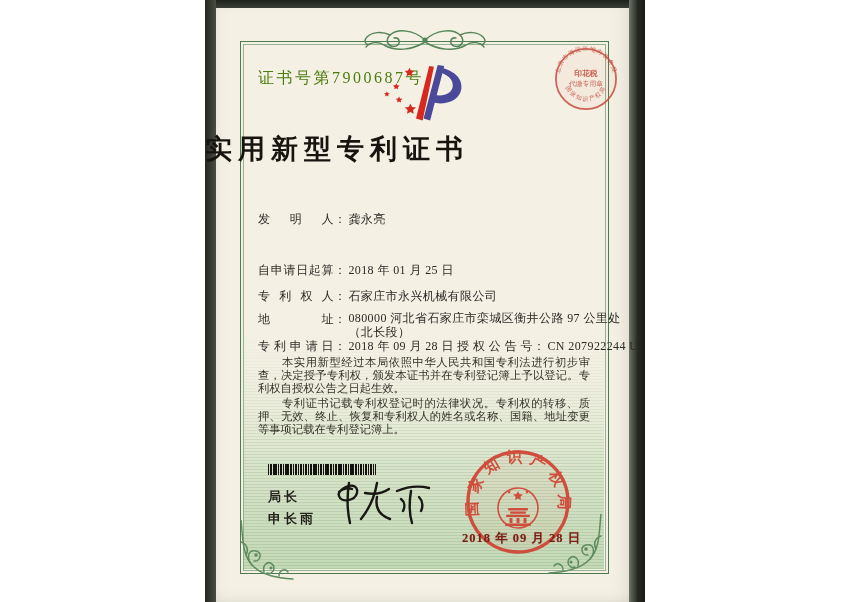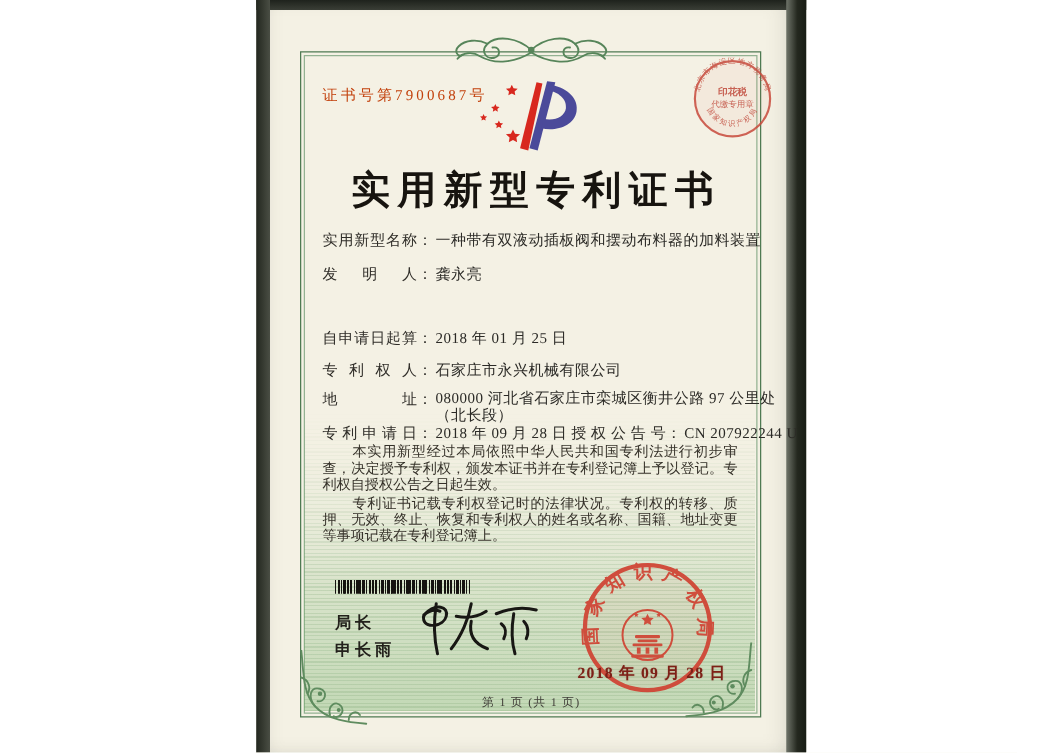--- a/index.html
+++ b/index.html
@@ -14,37 +14,37 @@
   
   .gborder{position:absolute;left:35px;top:41px;width:367px;height:531px;border:1.4px solid #4e7a52;}
   .gborder-inner{position:absolute;left:2px;top:2px;right:2px;bottom:2px;border:1px solid #93b292;}
   
   .wash{position:absolute;left:38px;top:330px;width:361px;height:239px;pointer-events:none;
     background:
       repeating-linear-gradient(0deg, rgba(105,155,100,.20) 0 1px, rgba(105,155,100,0) 1px 3px),
       linear-gradient(180deg, rgba(150,195,140,0) 0%, rgba(152,196,142,.22) 45%, rgba(128,182,118,.42) 100%);
     -webkit-mask-image:linear-gradient(180deg,transparent 0%,#000 55%,#000 100%);
     mask-image:linear-gradient(180deg,transparent 0%,#000 55%,#000 100%);}
-  .certno{position:absolute;left:53px;top:68px;font-size:12px;letter-spacing:2.5px;color:#c2410c;}
-  .title{position:absolute;left:0;top:131px;width:448px;text-align:center;font-size:31px;font-weight:700;
+  .certno{position:absolute;left:53px;top:68px;font-size:16px;letter-spacing:2.5px;color:#4d7c0f;}
+  .title{position:absolute;left:0;top:131px;width:448px;font-size:27px;font-weight:700;
     letter-spacing:6px;color:#17140f;}
   .row{position:absolute;left:53px;font-size:12px;color:#2f2d28;white-space:nowrap;letter-spacing:.4px;}
   .lbl{display:inline-block;width:76px;text-align:justify;text-align-last:justify;color:#2f2d28;}
   .colon{display:inline-block;margin-right:2px;}
   .val{color:#2b2a26;}
   .val-wrap{display:inline-block;vertical-align:top;white-space:normal;width:288px;line-height:14px;}
   .row2col .grp2{position:absolute;left:199px;top:0;}
   .paras{position:absolute;left:53px;top:356px;width:332px;}
   .paras p{margin:0 0 2px 0;text-indent:24px;text-align:justify;font-size:11.3px;line-height:12.9px;
     color:#353129;}
   .barcode{position:absolute;left:63px;top:464px;width:108px;height:11px;
     background:
       repeating-linear-gradient(90deg,#15130f 0 1px,transparent 1px 2px,#15130f 2px 4px,transparent 4px 5px),
       repeating-linear-gradient(90deg,transparent 0 6px,#15130f 6px 8px,transparent 8px 13px);}
-  .director{position:absolute;left:63px;top:487px;font-family:Liberation Serif, serif;
+  .director{position:absolute;left:63px;top:487px;font-family:Liberation Mono, monospace;
     font-weight:700;font-size:13px;color:#23211c;letter-spacing:3px;line-height:22px;}
   .signature{position:absolute;left:120px;top:476px;}
   .seal{position:absolute;left:258px;top:446px;opacity:.92;}
   .seal-date{position:absolute;left:257px;top:530px;font-size:12.5px;font-weight:700;color:#7d2017;
     letter-spacing:1px;white-space:nowrap;text-shadow:0 0 1px rgba(125,32,23,.4);}
   .taxstamp{position:absolute;left:348px;top:46px;opacity:.85;}
   .logo{position:absolute;left:177px;top:64px;}
   .flourish{position:absolute;left:153px;top:22px;}
   .corner-bl{position:absolute;left:28px;top:520px;}
   .corner-br{position:absolute;left:342px;top:514px;transform:scaleX(-1);}
@@ -127,23 +127,20 @@
       </text>
       <text font-size="6" fill="#c0483a" letter-spacing="1.5">
         <textPath href="#taxBot" startOffset="50%" text-anchor="middle">国家知识产权局</textPath>
       </text>
       <text x="34" y="31" text-anchor="middle" font-size="8" font-weight="bold" fill="#c0483a">印花税</text>
       <text x="34" y="41" text-anchor="middle" font-size="7" fill="#c0483a">代缴专用章</text>
     </svg>
 
     <div class="title">实用新型专利证书</div>
 
-    <div class="row" style="top:184px">
-      <span class="lbl">实用新型名称</span><span class="colon">：</span><span class="val">一种带有双液动插板阀和摆动布料器的加料装置</span>
-    </div>
     <div class="row" style="top:211px">
       <span class="lbl">发明人</span><span class="colon">：</span><span class="val">龚永亮</span>
     </div>
     <div class="row" style="top:262px">
       <span class="lbl">自申请日起算</span><span class="colon">：</span><span class="val">2018 年 01 月 25 日</span>
     </div>
     <div class="row" style="top:288px">
       <span class="lbl">专利权人</span><span class="colon">：</span><span class="val">石家庄市永兴机械有限公司</span>
     </div>
     <div class="row" style="top:311px">
@@ -201,15 +198,14 @@
           <rect x="43" y="68.8" width="24" height="2.2" rx="1"></rect>
           <rect x="46.5" y="72" width="3" height="5"></rect>
           <rect x="53.5" y="72" width="3" height="5"></rect>
           <rect x="60.5" y="72" width="3" height="5"></rect>
           <rect x="42" y="77.5" width="26" height="2.6" rx="1"></rect>
         </g>
       </g>
     </svg>
     <div class="seal-date">2018 年 09 月 28 日</div>
 
-    <div class="footer">第 1 页 (共 1 页)</div>
   </div>
 </div>
 
 </body></html>

